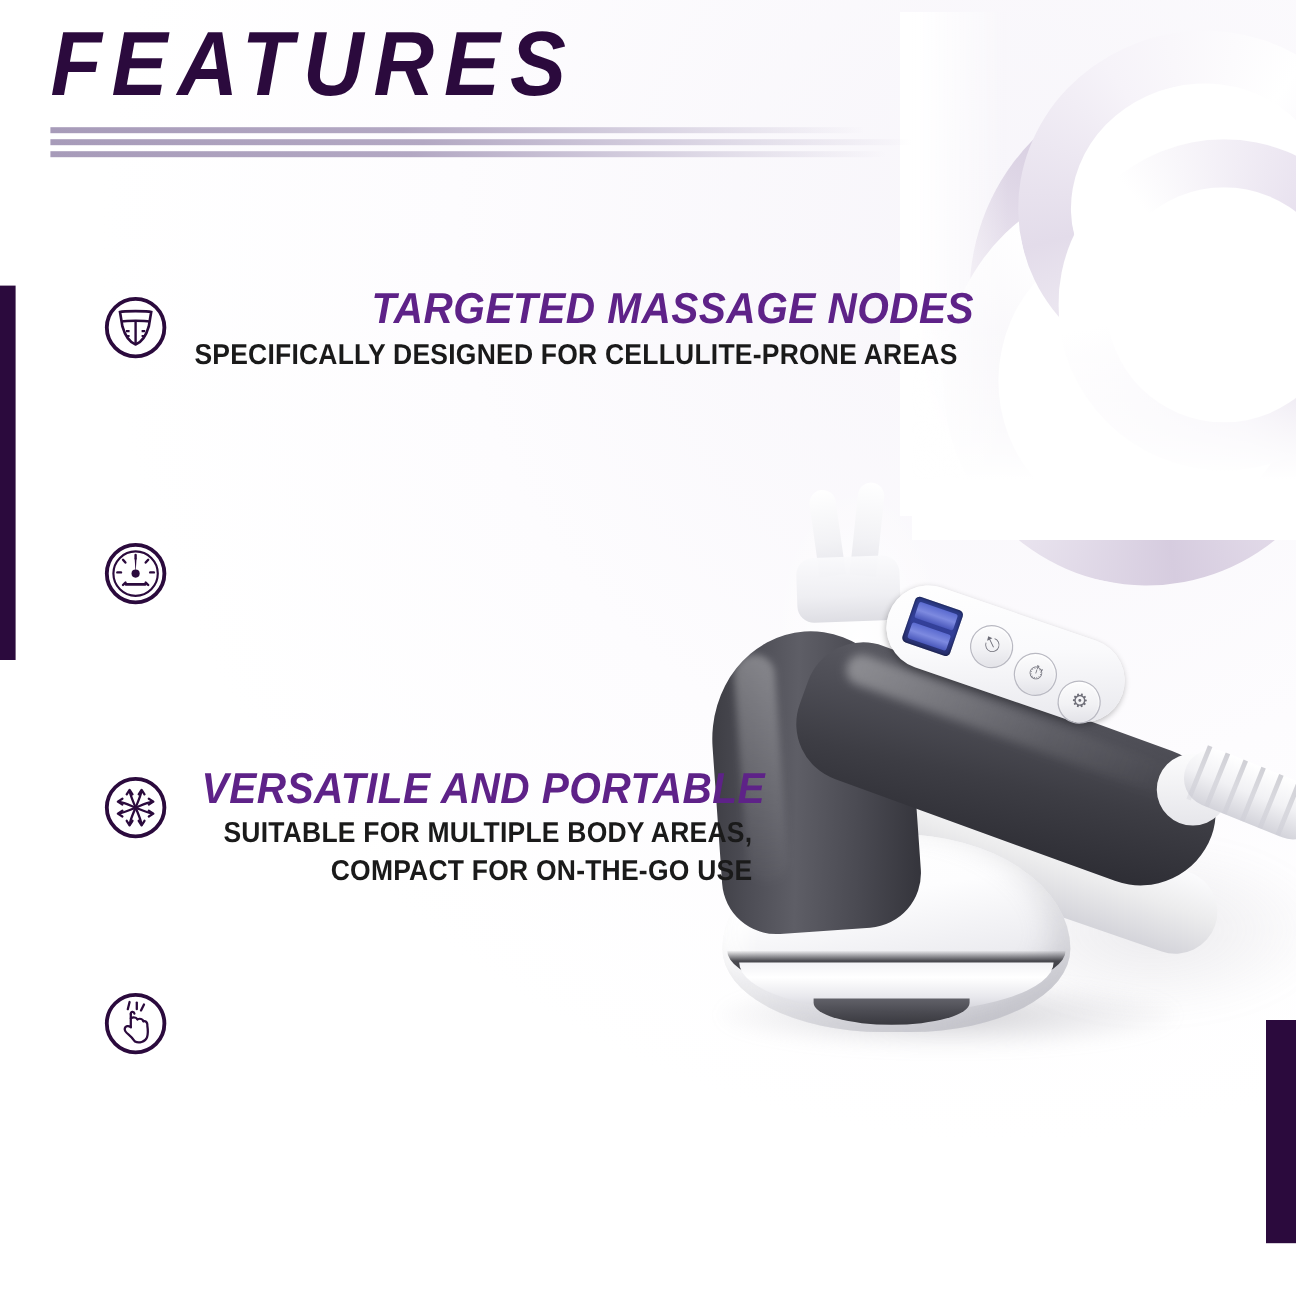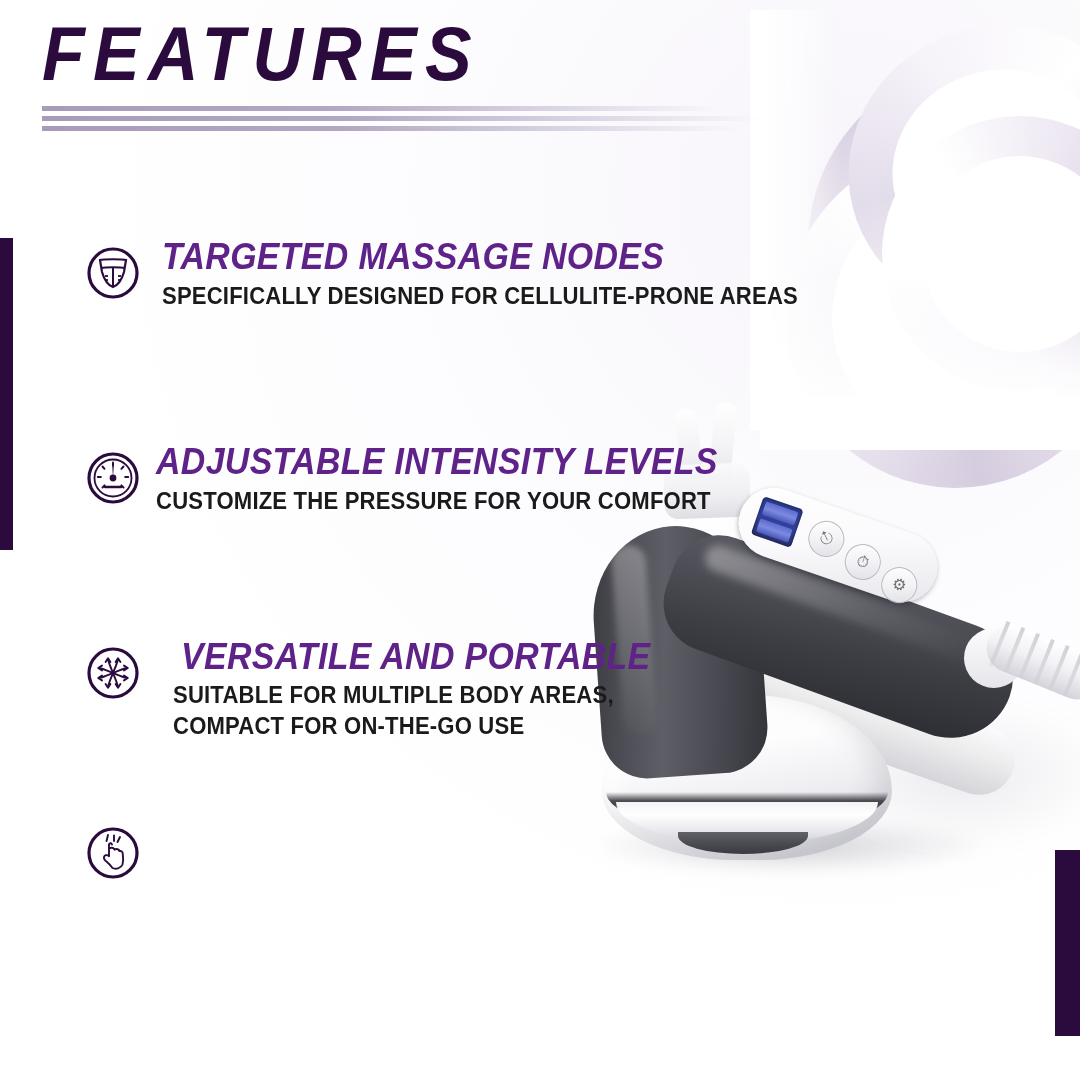--- a/index.html
+++ b/index.html
@@ -144,20 +144,21 @@
   .features {
     position: absolute;
     left: 86px;
     top: 236px;
     width: 640px;
   }
   .feature {
     position: absolute;
     display: flex;
     align-items: flex-start;
+    text-align: right;
   }
   .feature.f1 { top: 0px;   left: 0px; }
   .feature.f2 { top: 205px; left: 0px; }
   .feature.f3 { top: 400px; left: 0px; }
   .feature.f4 { top: 580px; left: 0px; }
 
   .feature-icon {
     flex: 0 0 auto;
     width: 54px;
     height: 54px;
@@ -189,21 +190,21 @@
     letter-spacing: 0.2px;
     line-height: 1.28;
     margin: 0;
     transform: scaleX(0.92);
     transform-origin: left center;
     white-space: nowrap;
   }
   .feature.f3 .feature-heading,
   .feature.f4 .feature-heading { margin-bottom: 4px; }
   .feature.f3 .feature-body,
-  .feature.f4 .feature-body { margin-left: 17px; }
+  .feature.f4 .feature-body { margin-left: 4px; }
 
   
   .feature.f1 .feature-sub { margin-left: 6px; }
   .feature.f1 .feature-heading { margin-left: 6px; }
   .feature.f3 .feature-heading { margin-left: 8px; }
 
   
   .product {
     position: absolute;
     left: 560px;
@@ -543,24 +544,20 @@
             <line x1="11.8" y1="26" x2="14.8" y2="26"></line>
             <line x1="16.5" y1="36.5" x2="18.6" y2="34.4"></line>
             <line x1="37.5" y1="15.5" x2="35.4" y2="17.8"></line>
             <line x1="42.2" y1="26" x2="39.2" y2="26"></line>
             <line x1="37.5" y1="36.5" x2="35.4" y2="34.4"></line>
           </g>
           <path d="M27 27 L26.2 14.5 L27.8 14.5 Z" fill="#2b0a3d"></path>
           <circle cx="27" cy="27" r="3.4" fill="#2b0a3d"></circle>
           <line x1="19" y1="36" x2="35" y2="36" stroke="#2b0a3d" stroke-width="2.4" stroke-linecap="round"></line>
         </svg>
-      </div>
-      <div class="feature-body">
-        <p class="feature-heading">ADJUSTABLE INTENSITY LEVELS</p>
-        <p class="feature-sub">CUSTOMIZE THE PRESSURE FOR YOUR COMFORT</p>
       </div>
     </div>
 
     <div class="feature f3">
       <div class="feature-icon">
         <svg viewBox="0 0 54 54" xmlns="http://www.w3.org/2000/svg">
           <circle cx="27" cy="27" r="24" fill="none" stroke="#2b0a3d" stroke-width="3.2"></circle>
           <g fill="none" stroke="#2b0a3d" stroke-width="1.9" stroke-linecap="round" stroke-linejoin="round">
             <path d="M27 27 C25 22 23 18 22 13"></path>
             <path d="M19.6 16 L22 12.2 L24.4 16"></path>

